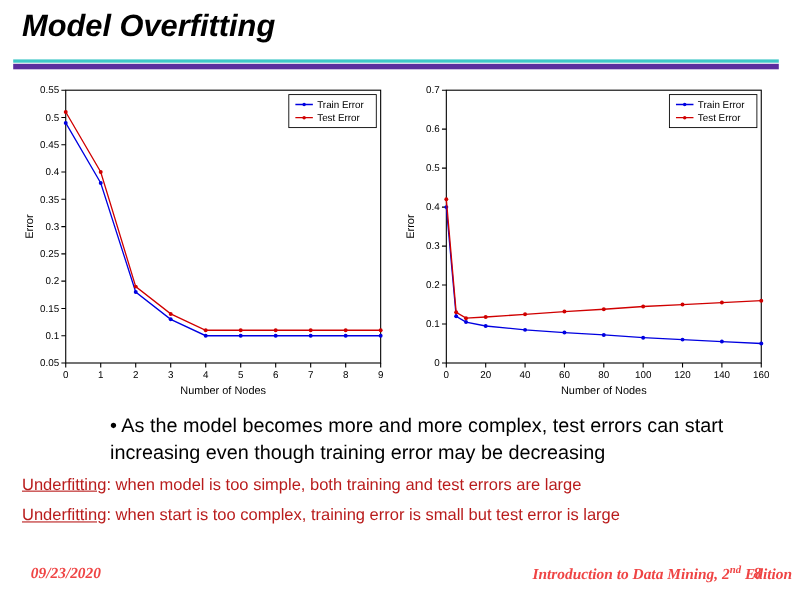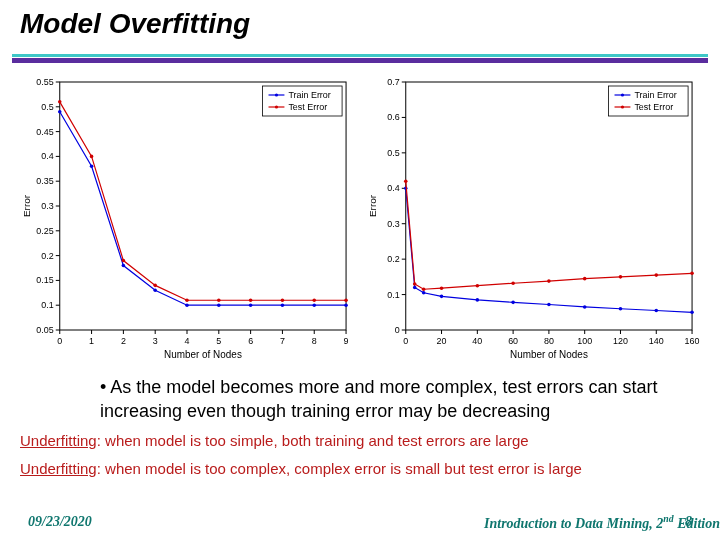--- a/index.html
+++ b/index.html
@@ -89,21 +89,21 @@
     position: absolute;
     left: 0; right: 0; bottom: 10px;
     display: flex;
     justify-content: space-between;
     align-items: center;
     padding: 0 28px;
     font-size: 14px;
     font-style: italic;
     font-weight: bold;
     font-family: Georgia, "Times New Roman", serif;
-    color: #0f766e;
+    color: #ef4444;
   }
   .footer .center { position:absolute; left:0; right:0; text-align:right; }
   .footer .pnum { position:relative; z-index:2; }
   .footer .date { position:relative; z-index:2; }
   sup { font-size: 0.7em; }
 </style>
 </head>
 <body>
 
 <div class="slide">
@@ -271,21 +271,21 @@
     </div>
   </div>
 
   <div class="bullet">• As the model becomes more and more complex, test errors can start increasing even though training error may be decreasing</div>
 
   <div class="body-text bt1">
     <span class="under">Underfitting</span><span>: when model is too simple, both training and test errors are large</span>
   </div>
 
   <div class="body-text bt2">
-    <span class="under">Underfitting</span><span>: when model is too complex, complex error is small but test error is large</span>
+    <span class="under">Underfitting</span><span>: when start is too complex, training error is small but test error is large</span>
   </div>
 
   <div class="footer">
     <span class="date">09/23/2020</span>
     <span class="center">
       <span>Introduction to Data Mining, 2</span><sup>nd</sup><span> Edition</span>
     </span>
     <span class="pnum">8</span>
   </div>
 </div>

